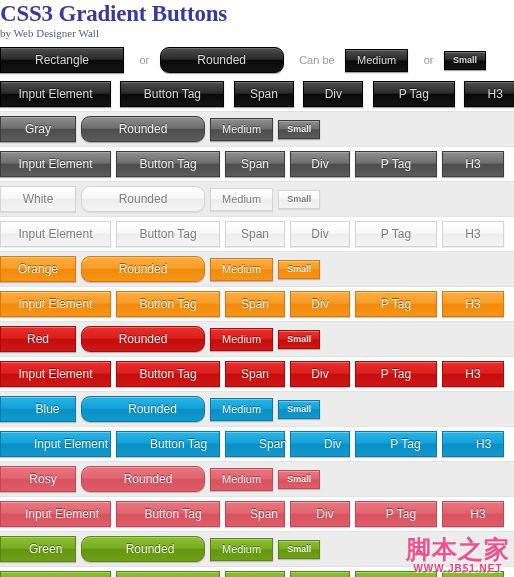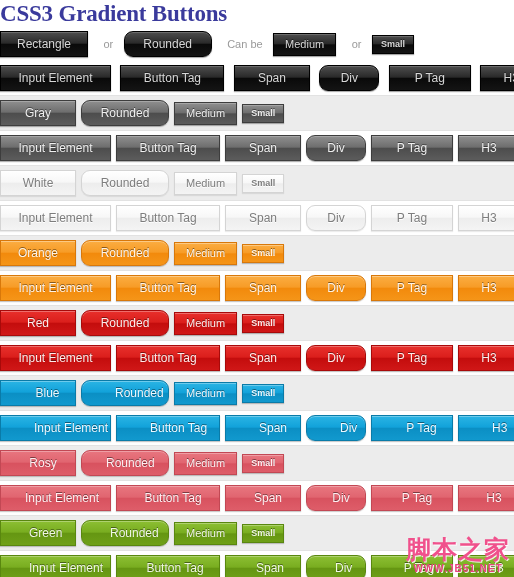--- a/index.html
+++ b/index.html
@@ -93,28 +93,28 @@
     -webkit-user-select: none;
     user-select: none;
   }
   .btn.rounded { border-radius: 9px; text-align: center; }
   .btn.medium  { font-size: 11px; padding: 5px 11px; }
   .btn.small   { font-size: 9px;  padding: 4px 8px; font-weight: bold; }
 
   
   .btn.w-input  { width: 111px; }
   .btn.w-button { width: 104px; }
-  .btn.w-span   { width:  76px; }
-  .btn.w-div    { width:  60px; border-radius: 9px; }
+  .btn.w-span   { width:  60px; }
+  .btn.w-div    { width:  60px; }
   .btn.w-ptag   { width:  82px; }
   .btn.w-h3     { width:  62px; }
 
   
   .btn.w-name   { width:  76px; }
-  .btn.w-round  { width: 88px; }
+  .btn.w-round  { width: 124px; }
 
   
 
   
   .t-black {
     color: #d7d7d7;
     background: #4a4a4a;
     background: linear-gradient(to bottom,#4e4e4e 0%,#2a2a2a 46%,#0a0a0a 52%,#141414 100%);
     border-color: #000000;
     box-shadow: inset 0 1px 0 rgba(255,255,255,.18), 0 1px 1px rgba(0,0,0,.35);
@@ -200,20 +200,21 @@
     text-shadow: 1px 1px 0 rgba(255,255,255,.85);
   }
 </style>
 </head>
 <body>
 
 <div id="page">
 
   <div class="header">
     <div class="site-title">CSS3 Gradient Buttons</div>
+    <div class="site-byline">by Web Designer Wall</div>
   </div>
 
   <div class="row plain">
     <span class="btn t-black w-round">Rectangle</span>
     <span class="sep-label">or</span>
     <span class="btn t-black rounded w-round">Rounded</span>
     <span class="sep-label">Can be</span>
     <span class="btn t-black medium">Medium</span>
     <span class="sep-label">or</span>
     <span class="btn t-black small">Small</span>

